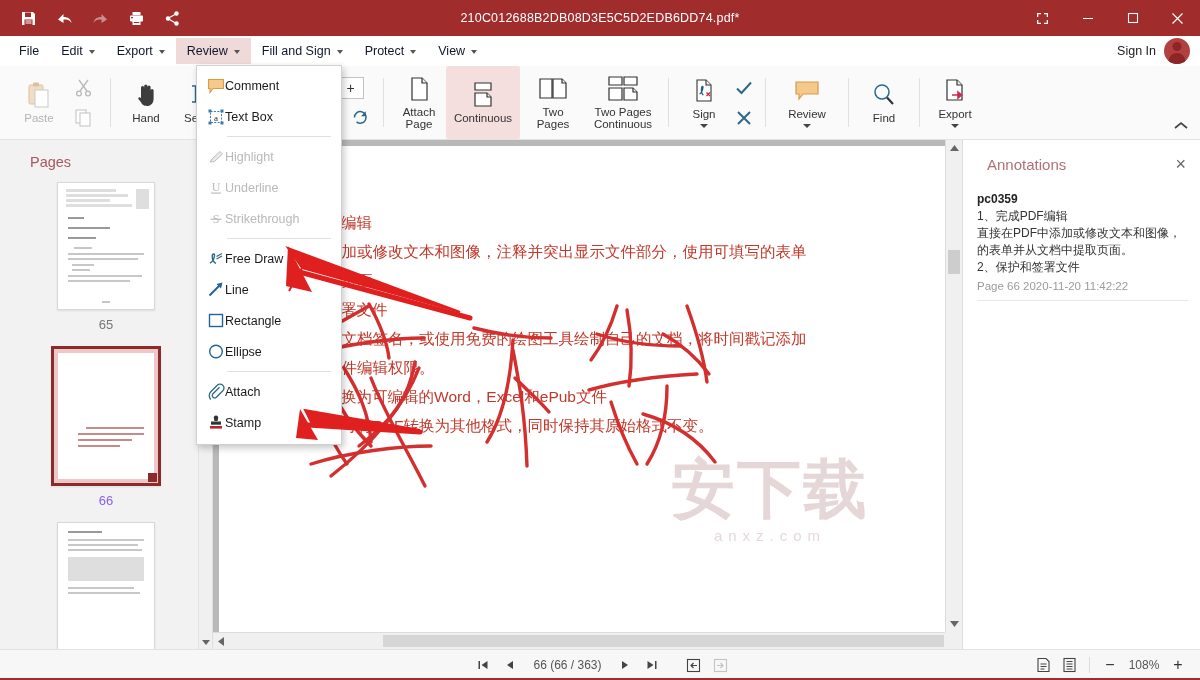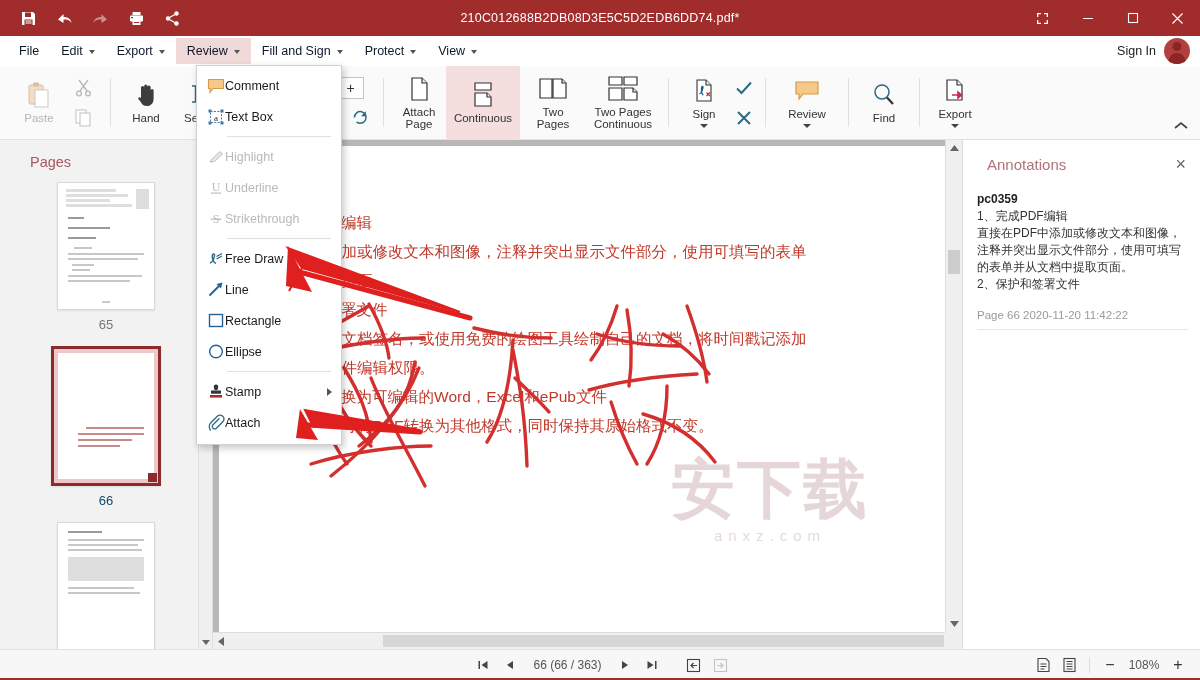--- a/index.html
+++ b/index.html
@@ -199,21 +199,21 @@
     width: 96px; height: 126px; background: #fff;
     position: relative; overflow: hidden;
   }
   .thumb.sel-outer .corner {
     position: absolute; right: 1px; bottom: 1px;
     width: 9px; height: 9px; background: #8c2b2b;
   }
   .thumb-num {
     font-size: 13px; color: #777; margin: 7px 0 12px;
   }
-  .thumb-num.sel { color: #0c4a6e; }
+  .thumb-num.sel { color: #8b5cf6; }
   .tline { position: absolute; height: 1.5px; background: #c7c7c7; }
   .tline.dark { background: #9a9a9a; }
   .tline.red { background: #c98a8a; height: 2px; }
   .tblock { position: absolute; background: #dedede; }
 
   .pg-scroll {
     position: absolute; right: 0; top: 0; bottom: 0; width: 14px;
     background: #f0f0f0; border-left: 1px solid #e2e2e2;
   }
   .pg-scroll .arrow {
@@ -293,21 +293,21 @@
     height: 48px; display: flex; align-items: center;
     padding: 0 14px 0 24px;
   }
   .annot-title { font-size: 15px; color: #b07276; flex: 1; }
   .annot-close { cursor: pointer; color: #666; font-size: 18px; line-height: 1; }
   .annot-item { padding: 4px 12px 0 14px; }
   .annot-author { font-size: 12px; font-weight: bold; color: #222; margin-bottom: 2px; }
   .annot-body {
     font-size: 12px; color: #333; line-height: 17px; word-break: break-all;
   }
-  .annot-meta { font-size: 11.5px; color: #9b9b9b; margin-top: 16px; padding-bottom: 8px;
+  .annot-meta { font-size: 11.5px; color: #9b9b9b; margin-top: 4px; padding-bottom: 8px;
     border-bottom: 1px solid #e8e8e8; }
 
   
   .statusbar {
     height: 31px; flex: 0 0 31px;
     background: #f7f7f7; border-top: 1px solid #e2e2e2;
     display: flex; align-items: center;
     position: relative;
   }
   .sb-center {
@@ -844,21 +844,20 @@
     <div class="annot-panel">
       <div class="annot-head">
         <div class="annot-title">Annotations</div>
         <div class="annot-close">×</div>
       </div>
       <div class="annot-item">
         <div class="annot-author">pc0359</div>
         <div class="annot-body">
           <div>1、完成PDF编辑</div>
           <div>直接在PDF中添加或修改文本和图像，</div>
-          <div>注释并突出显示文件部分，使用可填写</div>
           <div>的表单并从文档中提取页面。</div>
           <div>2、保护和签署文件</div>
         </div>
         <div class="annot-meta">Page 66  2020-11-20 11:42:22</div>
       </div>
     </div>
   </div>
 
   <div class="statusbar">
     <div class="sb-center">
@@ -1002,35 +1001,35 @@
         <svg width="18" height="17" viewBox="0 0 18 17">
             <circle cx="9" cy="8.5" r="6.3" fill="none" stroke="#22639a" stroke-width="1.4"></circle>
           </svg>
       </span>
       <span>Ellipse</span>
     </div>
     <div class="dd-sep"></div>
     <div class="dd-item">
       <span class="dd-ic">
         <svg width="18" height="17" viewBox="0 0 18 17">
+            <path d="M12.5 4.2 L6 10.8c-1 1-1 2.5 0 3.4 1 1 2.5 1 3.4 0l6.4-6.4c1.6-1.6 1.6-4 0-5.5-1.6-1.6-4-1.6-5.5 0L3.8 8.8c-2.1 2.1-2.1 5.6 0 7.7" fill="none" stroke="#2b6a86" stroke-width="1.3"></path>
+          </svg>
+      </span>
+      <span>Attach</span>
+    </div>
+    <div class="dd-item">
+      <span class="dd-ic">
+        <svg width="18" height="17" viewBox="0 0 18 17">
             <path d="M9 1.5c1.8 0 2.6 1.5 2.1 3L10.5 7h-3l-.6-2.5c-.5-1.5.3-3 2.1-3z" fill="#333"></path>
             <rect x="4" y="7.5" width="10" height="3.2" fill="#333"></rect>
             <rect x="3" y="12" width="12" height="2.6" fill="#b02a2a"></rect>
           </svg>
       </span>
       <span>Stamp</span>
       <span class="dd-sub"></span>
-    </div>
-    <div class="dd-item">
-      <span class="dd-ic">
-        <svg width="18" height="17" viewBox="0 0 18 17">
-            <path d="M12.5 4.2 L6 10.8c-1 1-1 2.5 0 3.4 1 1 2.5 1 3.4 0l6.4-6.4c1.6-1.6 1.6-4 0-5.5-1.6-1.6-4-1.6-5.5 0L3.8 8.8c-2.1 2.1-2.1 5.6 0 7.7" fill="none" stroke="#2b6a86" stroke-width="1.3"></path>
-          </svg>
-      </span>
-      <span>Attach</span>
     </div>
   </div>
 
   <svg class="arrow-overlay" width="1200" height="680">
     <g fill="#e01f1f">
       <path d="M460 312 L302 268 L289 291 L302 268 L288 248 Z" stroke="#e01f1f" stroke-width="2"></path>
       <path d="M420 430 L312 424 L300 436 L312 424 L305 410 Z" stroke="#e01f1f" stroke-width="2"></path>
     </g>
     <g stroke="#e01f1f" stroke-width="5" fill="none" stroke-linecap="round">
       <path d="M292 270 L470 318"></path>

